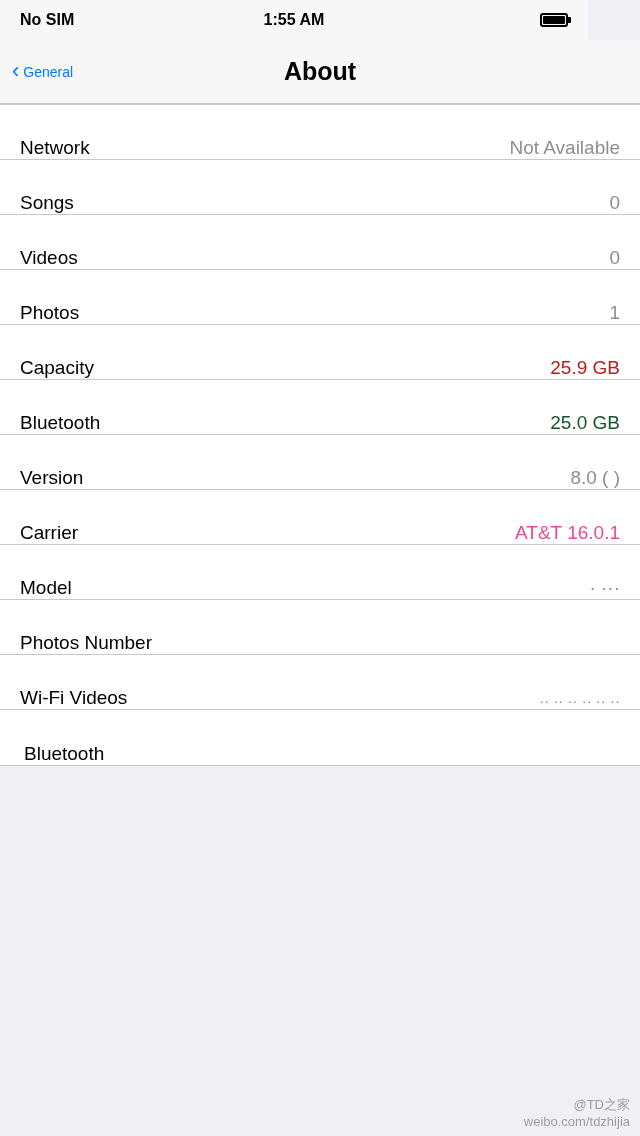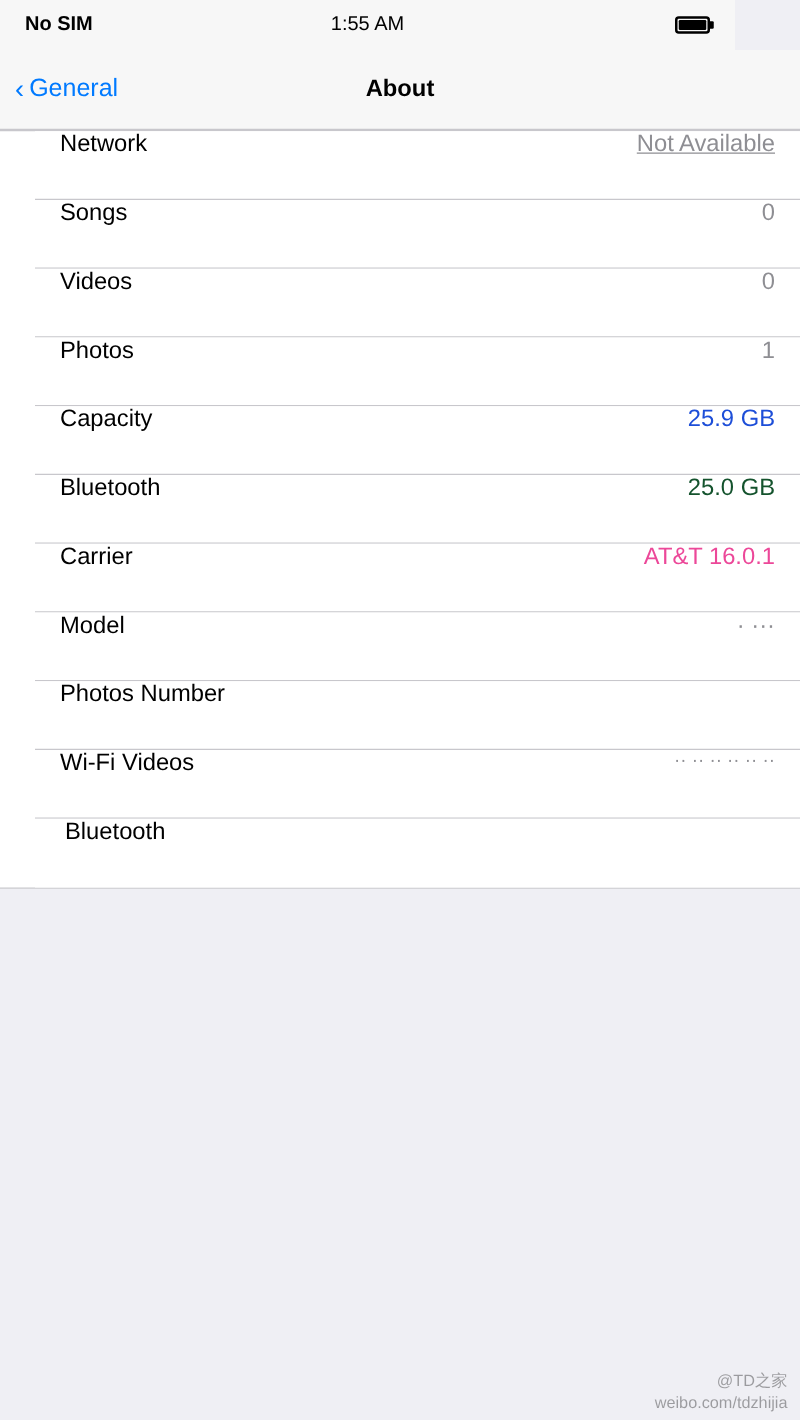--- a/index.html
+++ b/index.html
@@ -31,21 +31,21 @@
 
     .status-bar-left {
       font-size: 16px;
       font-weight: 600;
       color: #000;
       width: 120px;
     }
 
     .status-bar-center {
       font-size: 16px;
-      font-weight: 400;
+      font-weight: 700;
       color: #000;
       text-align: center;
       flex: 1;
     }
 
     .status-bar-right {
       display: flex;
       align-items: center;
       justify-content: flex-end;
       width: 120px;
@@ -105,46 +105,45 @@
       gap: 4px;
     }
 
     .nav-back-chevron {
       font-size: 22px;
       line-height: 1;
       margin-top: -1px;
     }
 
     .nav-back-label {
-      font-size: 20px;
+      font-size: 14px;
     }
 
     .nav-title {
-      font-size: 19px;
+      font-size: 25px;
       font-weight: 600;
       color: #000;
     }
 
     
     .table-section {
       margin-top: 0;
       background-color: #fff;
       border-top: 1px solid #c8c7cc;
       border-bottom: 1px solid #c8c7cc;
     }
 
     .table-row {
       display: flex;
-      align-items: flex-start;
+      align-items: flex-end;
       justify-content: space-between;
       min-height: 55px;
       padding: 0 20px;
       background-color: #fff;
       border-bottom: 1px solid #c8c7cc;
-      margin-left: 28px;
     }
 
     .table-row:last-child {
       border-bottom: none;
       padding-left: 24px;
     }
 
     .row-label {
       font-size: 19px;
       color: #000;
@@ -186,43 +185,47 @@
   <div class="nav-back">
     <span class="nav-back-chevron">‹</span>
     <span class="nav-back-label">General</span>
   </div>
   <span class="nav-title">About</span>
 </div>
 
 <div class="table-section" id="table-container">
 <div class="table-row">
       <span class="row-label">Network</span>
-      <span class="row-value" style="color: rgb(142, 142, 147); text-decoration: underline;">Not Available</span>
+      <span class="row-value" style="color: rgb(142, 142, 147);">Not Available</span>
     </div>
     <div class="table-row">
       <span class="row-label">Songs</span>
       <span class="row-value" style="color: rgb(142, 142, 147);">0</span>
     </div>
     <div class="table-row">
       <span class="row-label">Videos</span>
       <span class="row-value" style="color: rgb(142, 142, 147);">0</span>
     </div>
     <div class="table-row">
       <span class="row-label">Photos</span>
       <span class="row-value" style="color: rgb(142, 142, 147);">1</span>
     </div>
     <div class="table-row">
       <span class="row-label">Capacity</span>
-      <span class="row-value" style="color: #1d4ed8;">25.9 GB</span>
+      <span class="row-value" style="color: #b91c1c;">25.9 GB</span>
     </div>
     <div class="table-row">
       <span class="row-label">Bluetooth</span>
       <span class="row-value" style="color: #14532d;">25.0 GB</span>
     </div>
     <div class="table-row">
+      <span class="row-label">Version</span>
+      <span class="row-value" style="color: rgb(142, 142, 147);">8.0 (              )</span>
+    </div>
+    <div class="table-row">
       <span class="row-label">Carrier</span>
       <span class="row-value" style="color: #ec4899;">AT&amp;T 16.0.1</span>
     </div>
     <div class="table-row">
       <span class="row-label">Model</span>
       <span class="row-value" style="color: rgb(142, 142, 147);">· ···</span>
     </div>
     <div class="table-row">
       <span class="row-label">Photos Number</span>
       <span class="row-value"></span>

